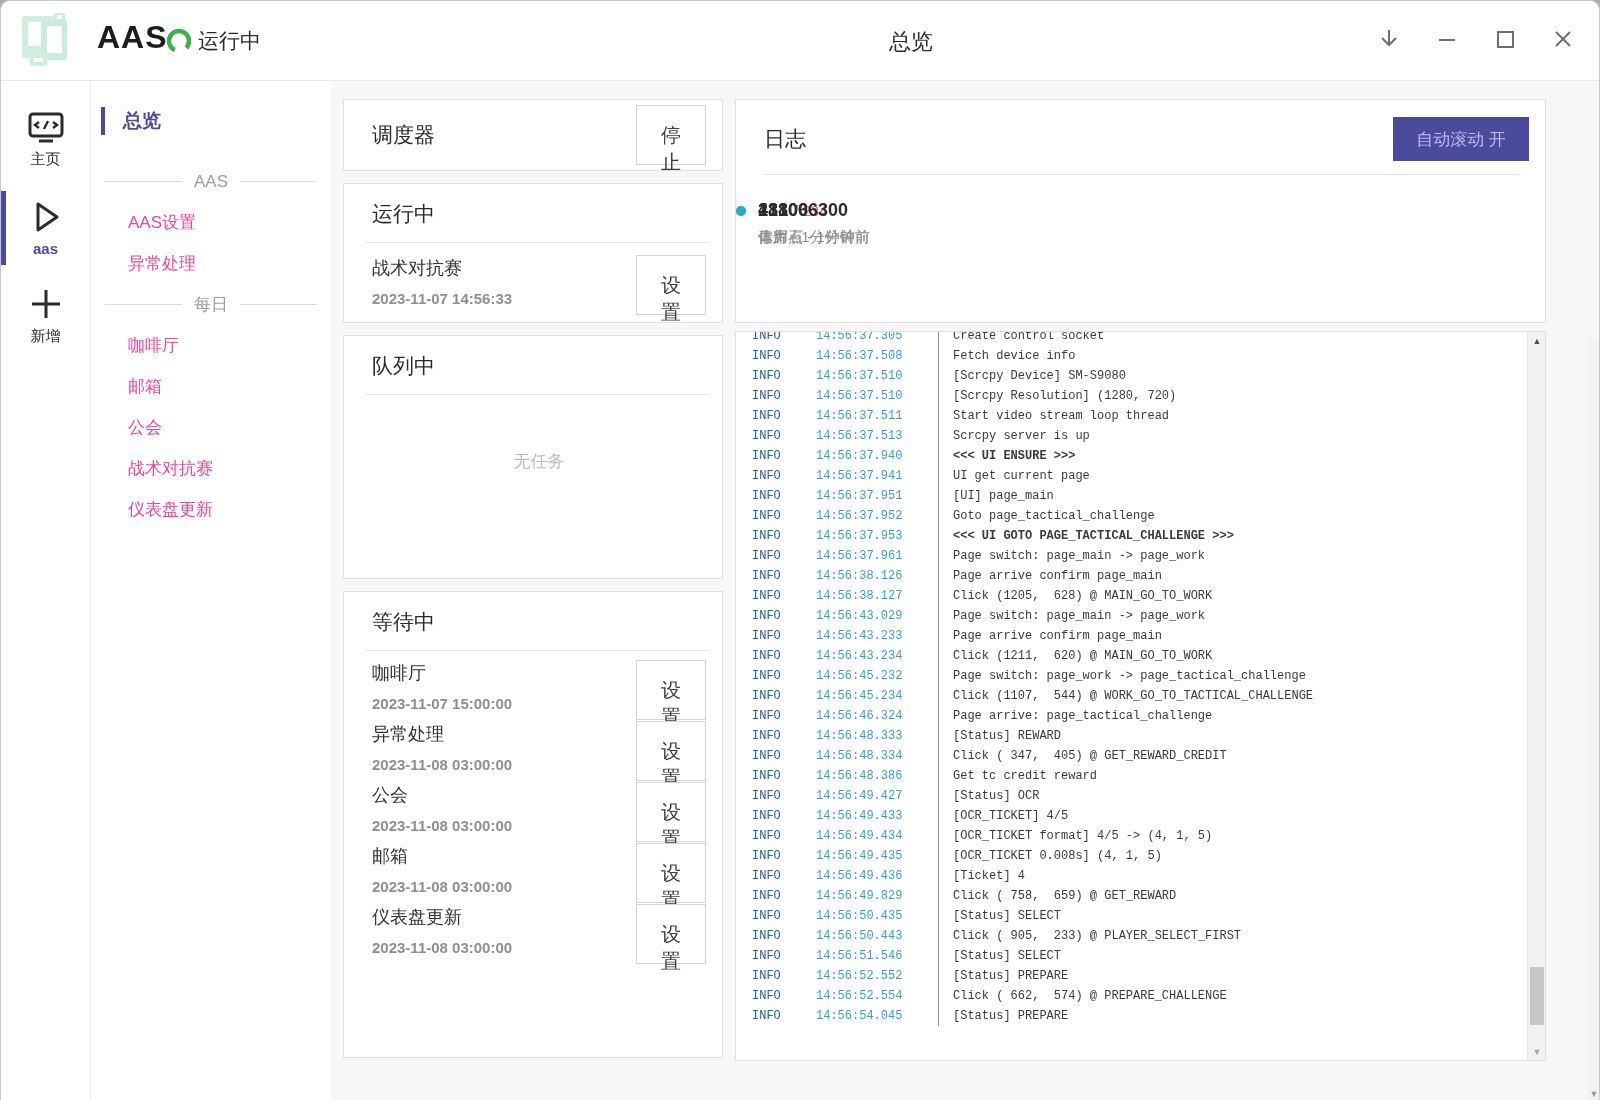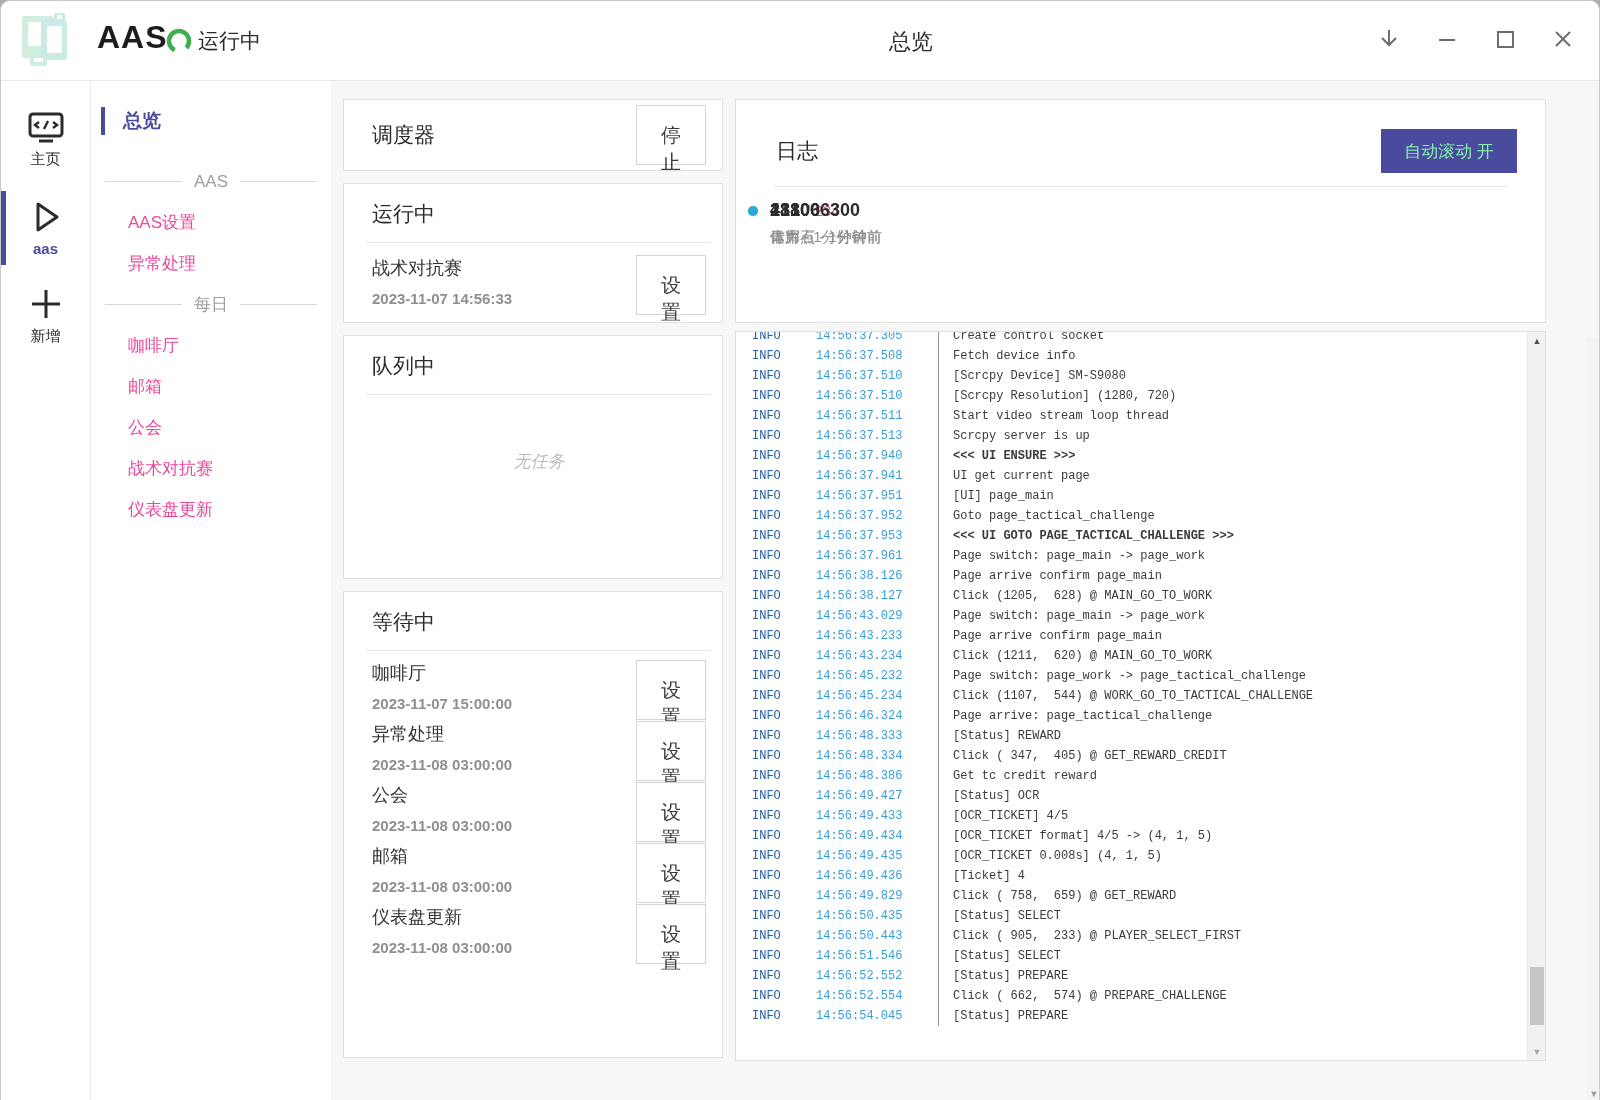--- a/index.html
+++ b/index.html
@@ -43,25 +43,25 @@
   .p-sched{left:12px;top:18px;width:380px;height:72px;display:flex;align-items:center;justify-content:space-between;padding:0 16px 0 28px;}
   .p-run{left:12px;top:102px;width:380px;height:140px;padding:16px 16px 0 28px;}
   .p-queue{left:12px;top:254px;width:380px;height:244px;padding:16px 16px 0 28px;}
   .p-wait{left:12px;top:510px;width:380px;height:467px;padding:16px 16px 0 28px;}
   .hdr-divider{border-bottom:1px solid #e6e6e6;margin:14px -4px 0 -6px;}
   .btn{background:#fff;border:1px solid #d4d4d4;font-size:20px;color:#3c3c3c;padding:16px;width:70px;height:60px;font-family:inherit;cursor:default;}
   .task-row{display:flex;align-items:flex-start;justify-content:space-between;padding-top:12px;}
   .task-name{font-size:18px;color:#333;line-height:26px;}
   .task-time{font-size:15px;font-weight:700;color:#8f8f8f;line-height:21px;margin-top:7px;}
   .wait-item{display:flex;align-items:flex-start;justify-content:space-between;height:61px;padding-top:9px;}
-  .empty-text{margin-top:55px;text-align:center;font-size:17px;color:#bcbcbc;font-style:italic;}
-  
-  .p-loghead{left:404px;top:18px;width:811px;height:224px;padding:12px;}
+  .empty-text{margin-top:55px;text-align:center;font-size:17px;color:#bcbcbc;}
+  
+  .p-loghead{left:404px;top:18px;width:811px;height:224px;padding:0;}
   .loghead-top{display:flex;align-items:center;justify-content:space-between;padding:16px 16px 0 28px;height:62px;}
-  .autoscroll-btn{background:#4b4b9e;color:#86efac;border:none;font-size:17px;width:136px;height:44px;font-family:inherit;cursor:default;}
+  .autoscroll-btn{background:#4b4b9e;color:#c4b5fd;border:none;font-size:17px;width:136px;height:44px;font-family:inherit;cursor:default;}
   .loghead-divider{border-bottom:1px solid #e6e6e6;margin:12px 26px 0 26px;}
   .stat{position:absolute;top:100px;}
   .stat .top{display:flex;align-items:center;}
   .dot{width:10px;height:10px;border-radius:50%;margin-right:12px;}
   .stat-value{font-size:18px;font-weight:700;color:#2b2b2b;}
   .stat-total{font-size:15px;color:#ec4899;margin-left:6px;}
   .stat-label{font-size:15px;color:#8f8f8f;margin:7px 0 0 22px;}
   
   .p-logarea{left:404px;top:250px;width:811px;height:730px;overflow:hidden;}
   .log-content{margin-top:-6px;font-family:Liberation Mono, monospace;font-size:12px;}

